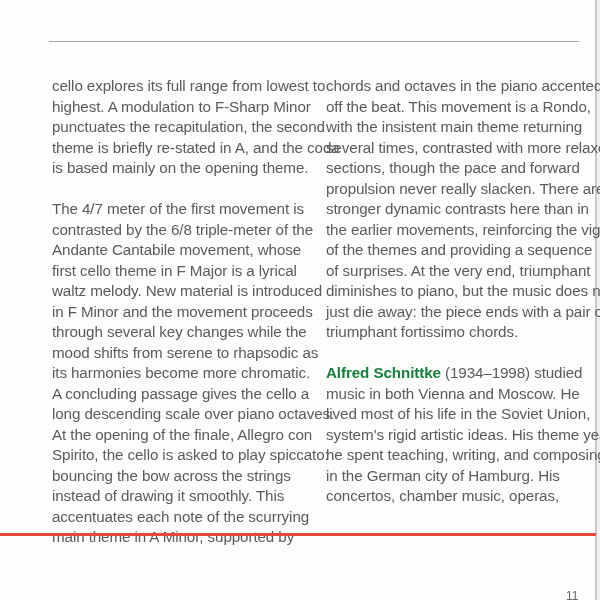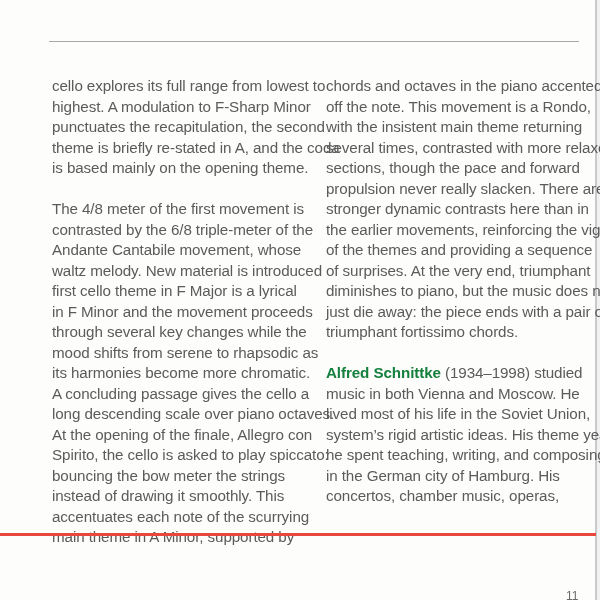--- a/index.html
+++ b/index.html
@@ -85,44 +85,44 @@
 
   <div class="column col-left">
     <p>
       <span class="line">cello explores its full range from lowest to</span>
       <span class="line">highest. A modulation to F-Sharp Minor</span>
       <span class="line">punctuates the recapitulation, the second</span>
       <span class="line">theme is briefly re-stated in A, and the coda</span>
       <span class="line">is based mainly on the opening theme.</span>
     </p>
     <p>
-      <span class="line">The 4/8 meter of the first movement is</span>
+      <span class="line">The 4/7 meter of the first movement is</span>
       <span class="line">contrasted by the 6/8 triple-meter of the</span>
       <span class="line">Andante Cantabile movement, whose</span>
+      <span class="line">first cello theme in F Major is a lyrical</span>
       <span class="line">waltz melody. New material is introduced</span>
-      <span class="line">first cello theme in F Major is a lyrical</span>
       <span class="line">in F Minor and the movement proceeds</span>
       <span class="line">through several key changes while the</span>
       <span class="line">mood shifts from serene to rhapsodic as</span>
       <span class="line">its harmonies become more chromatic.</span>
       <span class="line">A concluding passage gives the cello a</span>
       <span class="line">long descending scale over piano octaves.</span>
       <span class="line">At the opening of the finale, Allegro con</span>
       <span class="line">Spirito, the cello is asked to play spiccato:</span>
-      <span class="line">bouncing the bow meter the strings</span>
+      <span class="line">bouncing the bow across the strings</span>
       <span class="line">instead of drawing it smoothly. This</span>
       <span class="line">accentuates each note of the scurrying</span>
       <span class="line">main theme in A Minor, supported by</span>
     </p>
   </div>
 
   <div class="column col-right">
     <p>
       <span class="line">chords and octaves in the piano accented</span>
-      <span class="line">off the note. This movement is a Rondo,</span>
+      <span class="line">off the beat. This movement is a Rondo,</span>
       <span class="line">with the insistent main theme returning</span>
       <span class="line">several times, contrasted with more relaxed</span>
       <span class="line">sections, though the pace and forward</span>
       <span class="line">propulsion never really slacken. There are</span>
       <span class="line">stronger dynamic contrasts here than in</span>
       <span class="line">the earlier movements, reinforcing the vigor</span>
       <span class="line">of the themes and providing a sequence</span>
       <span class="line">of surprises. At the very end, triumphant</span>
       <span class="line">diminishes to piano, but the music does not</span>
       <span class="line">just die away: the piece ends with a pair of</span>

